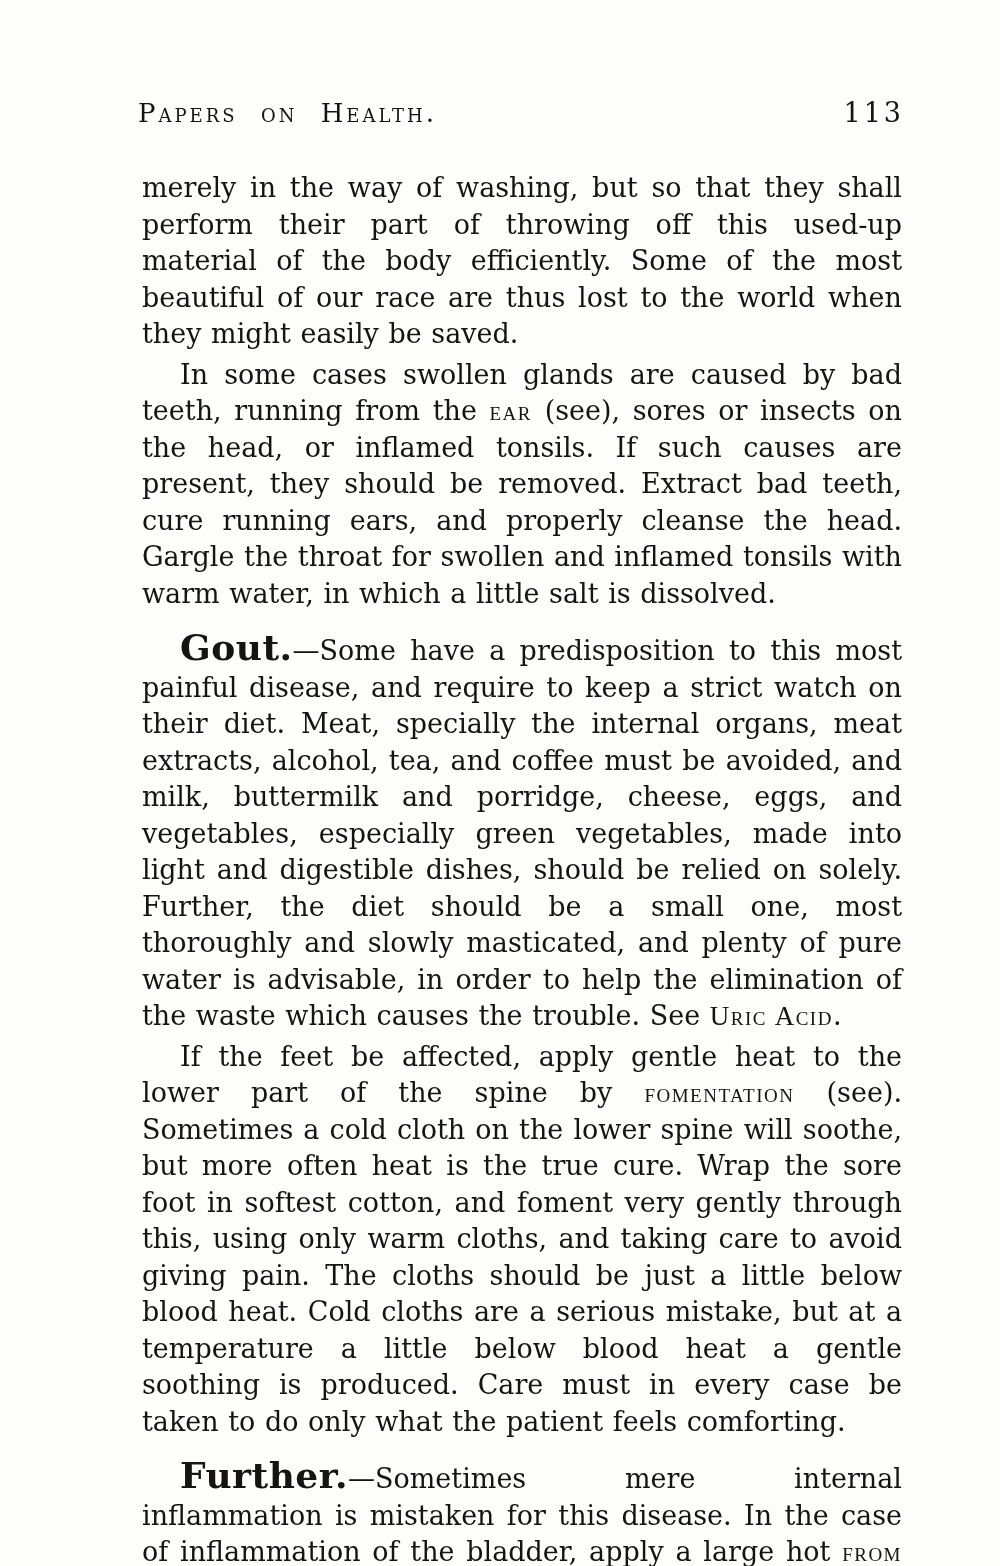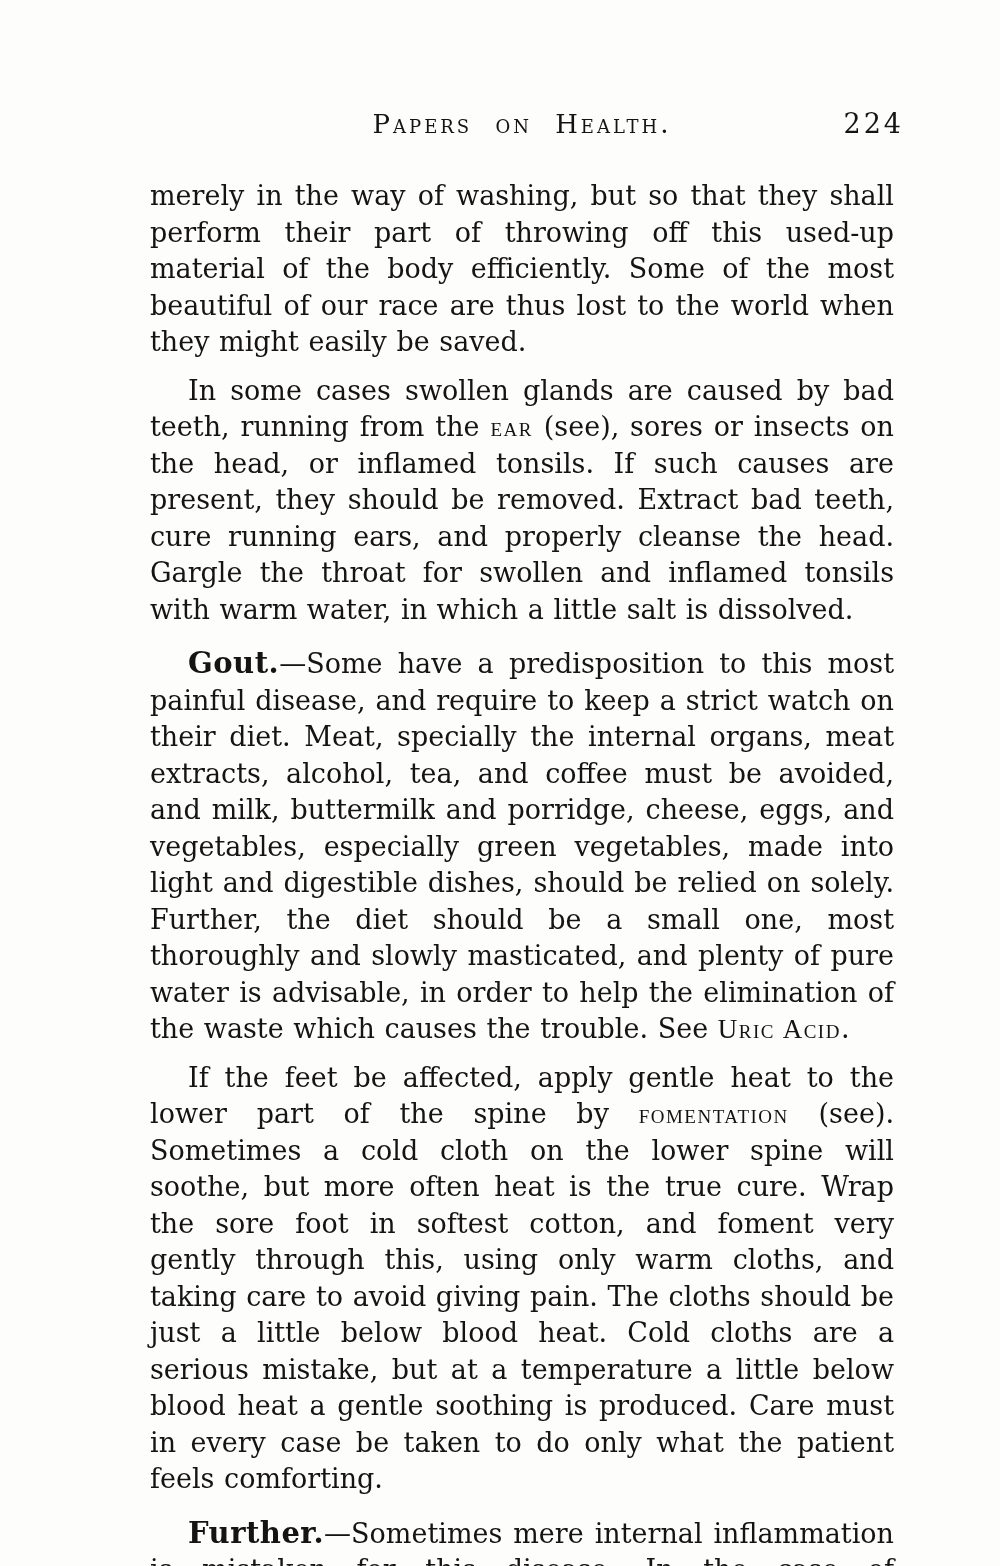--- a/index.html
+++ b/index.html
@@ -10,22 +10,21 @@
   }
   .page {
     position: relative;
     width: 1000px; height: 1566px;
     background: #fdfdfb;
     color: #161412;
     overflow: hidden;
   }
   .running-head {
     position: absolute;
-    top: 107px; left: 138px; width: 768px;
-    text-align: center;
+    top: 96px; left: 138px; width: 768px;
     font-size: 26px;
     line-height: 34px;
     font-variant: small-caps;
     letter-spacing: 3px;
     word-spacing: 12px;
   }
   .page-number {
     position: absolute;
     right: 2px; top: 0;
     font-variant: normal;
@@ -34,43 +33,43 @@
     word-spacing: normal;
   }
   .text-block {
     position: absolute;
     top: 166px; left: 138px; width: 768px;
     font-size: 27px;
     line-height: 36.5px;
     text-align: justify;
     word-spacing: 1px;
   }
-  .text-block p { margin: 12px; }
+  .text-block p { margin: 4px; }
   p.indent { text-indent: 38px; }
   p.section { margin-top: 17px; }
   .head {
     font-weight: bold;
-    font-size: 29px;
+    font-size: 36px;
     letter-spacing: 0.5px;
   }
   .sc {
     font-variant: small-caps;
     letter-spacing: 1.5px;
     font-family: Liberation Serif, serif;
   }
   .it { }
 </style>
 </head>
 <body>
 
 <div class="page">
 
   <header class="running-head">
     <span>Papers on Health.</span>
-    <span class="page-number">224</span>
+    <span class="page-number">113</span>
   </header>
 
   <main class="text-block">
 
     <p class="para"><span>merely in the way of washing, but so that they shall perform their part of throwing off this used-up material of the body efficiently. Some of the most beautiful of our race are thus lost to the world when they might easily be saved.</span></p>
 
     <p class="para indent"><span>In some cases swollen glands are caused by bad teeth, running from the </span><span class="sc">ear</span><span> (</span><span class="it">see</span><span>), sores or insects on the head, or inflamed tonsils. If such causes are present, they should be removed. Extract bad teeth, cure running ears, and properly cleanse the head. Gargle the throat for swollen and inflamed tonsils with warm water, in which a little salt is dissolved.</span></p>
 
     <p class="para indent section"><span class="head">Gout.</span><span>—Some have a predisposition to this most painful disease, and require to keep a strict watch on their diet. Meat, specially the internal organs, meat extracts, alcohol, tea, and coffee must be avoided, and milk, buttermilk and porridge, cheese, eggs, and vegetables, especially green vegetables, made into light and digestible dishes, should be relied on solely. Further, the diet should be a small one, most thoroughly and slowly masticated, and plenty of pure water is advisable, in order to help the elimination of the waste which causes the trouble. </span><span class="it">See</span><span> </span><span class="sc">Uric Acid</span><span>.</span></p>
 

